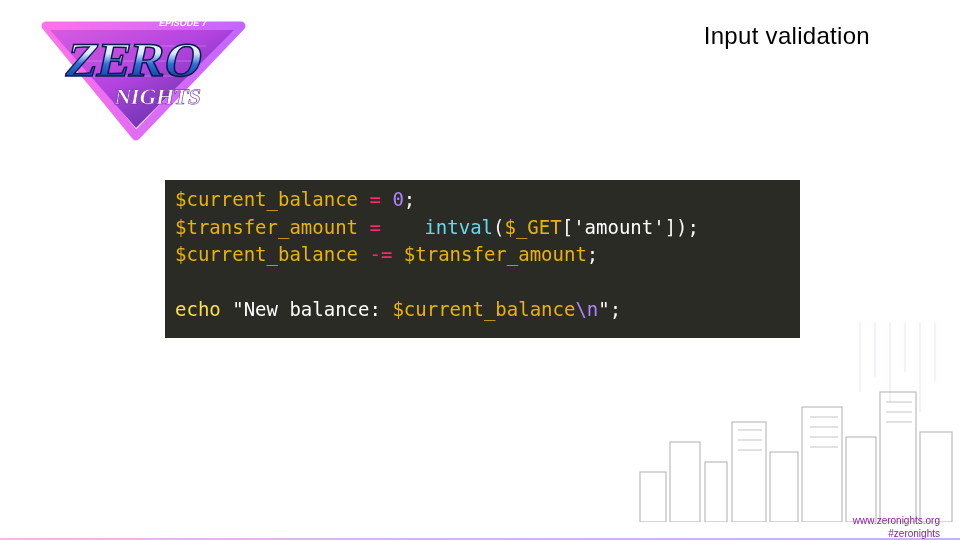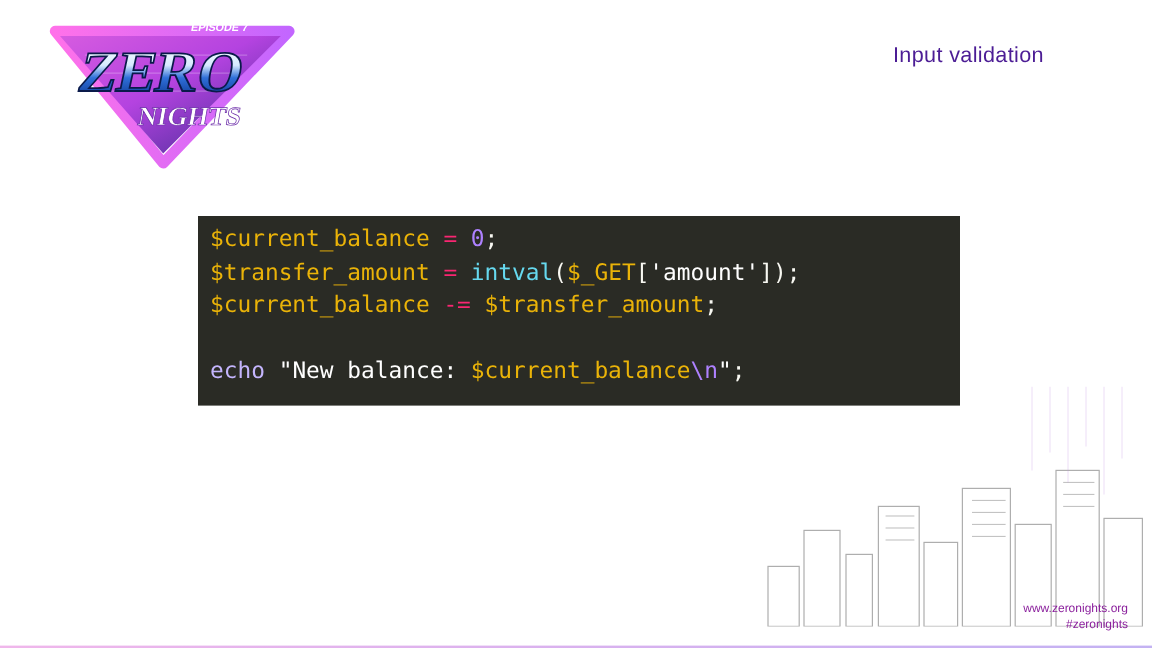--- a/index.html
+++ b/index.html
@@ -19,23 +19,23 @@
     left: 36px;
     top: 6px;
     width: 210px;
     height: 140px;
   }
 
   
   .header-label {
     position: absolute;
     right: 90px;
-    top: 36px;
-    color: #4c1d95;
-    font-size: 18px;
+    top: 22px;
+    color: #000000;
+    font-size: 24px;
     letter-spacing: .3px;
   }
 
   
   .code-block {
     position: absolute;
     left: 165px;
     top: 180px;
     width: 635px;
     background: #2a2b25;
@@ -43,35 +43,35 @@
     font-size: 19px;
     line-height: 1.45;
     color: #f8f8f2;
     padding: 6px 10px 14px 10px;
     box-sizing: border-box;
     white-space: pre;
   }
   .code-block .var   { color: #eab308; }
   .code-block .op    { color: #f92672; }
   .code-block .num   { color: #ae81ff; }
-  .code-block .func  { color: #66d9ef; }
-  .code-block .kw    { color: #c4b5fd; }
+  .code-block .func  { color: #66d9ef; margin-left: 32px; }
+  .code-block .kw    { color: #fde047; }
   .code-block .str   { color: #ffffff; }
   .code-block .esc   { color: #ae81ff; }
   .code-block .pun   { color: #f8f8f2; }
 
   
   .skyline { position:absolute; right:0; bottom:18px; width:340px; height:200px; }
   .skyline svg { position:absolute; right:0; bottom:0; }
 
   
   .footer {
     position: absolute;
     right: 20px;
-    bottom: 13px;
+    bottom: 0;
     text-align: right;
     color: #8a1f9c;
     font-size: 10px;
     line-height: 1.25;
   }
   .footer-bar {
     position: absolute;
     left: 0; right: 0; bottom: 0;
     height: 2px;
     background: linear-gradient(90deg,#d94bcd,#a03dd6,#6a3fe0);

